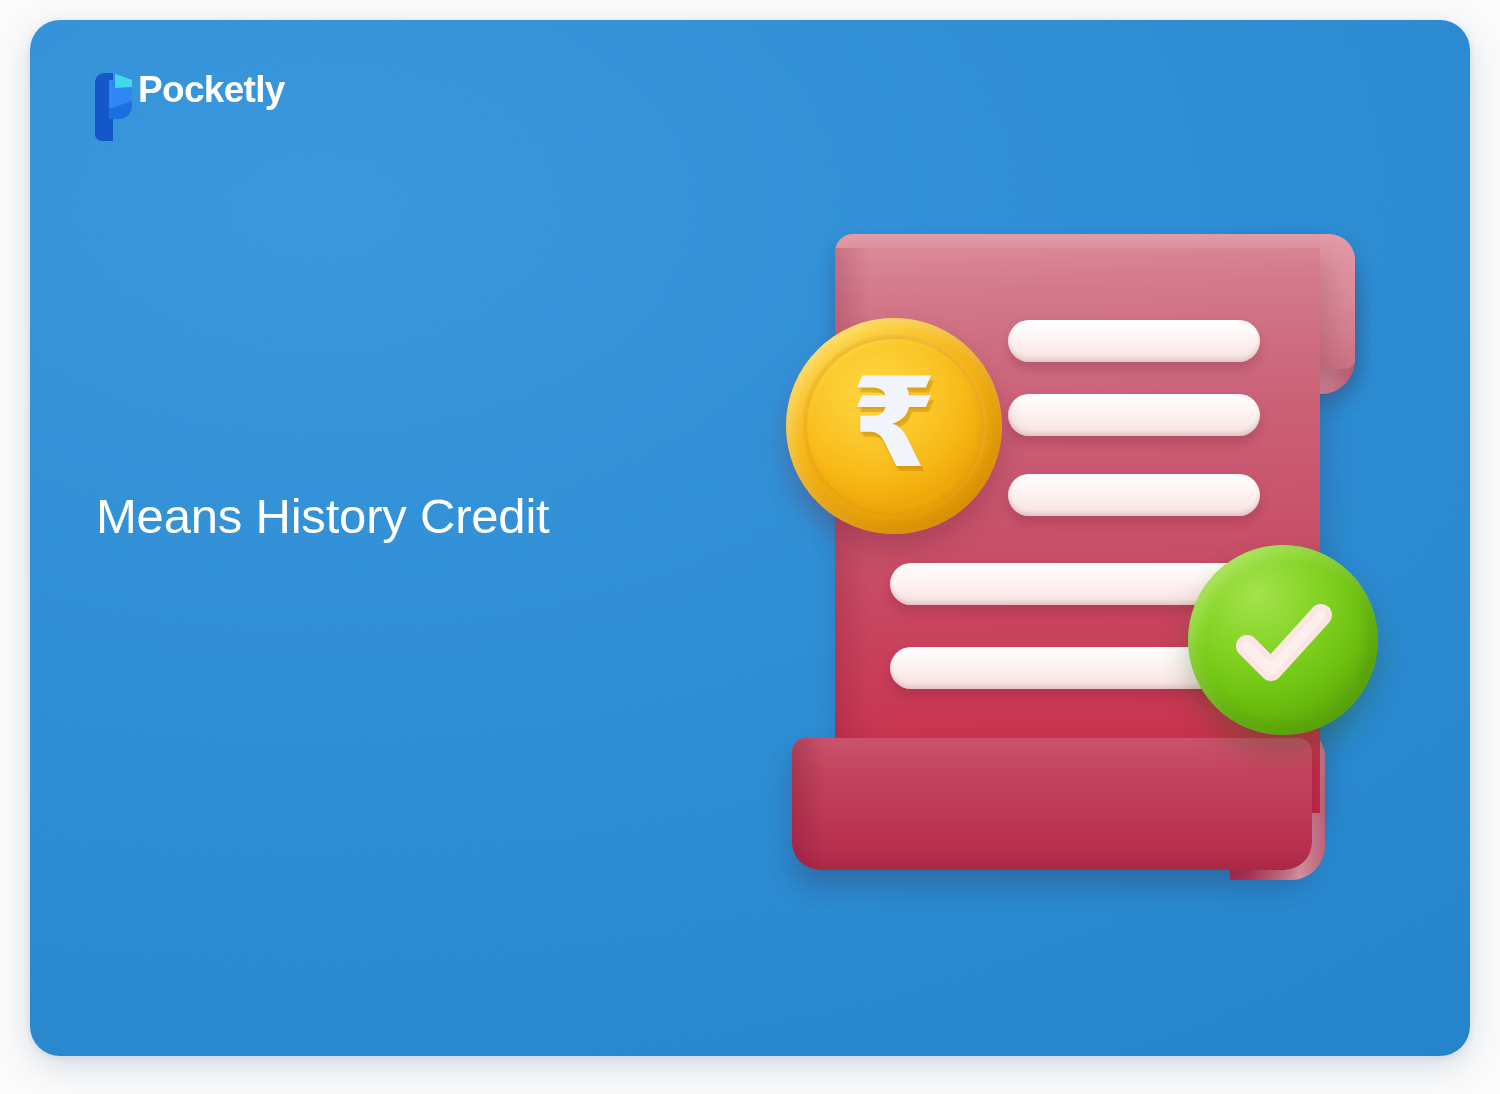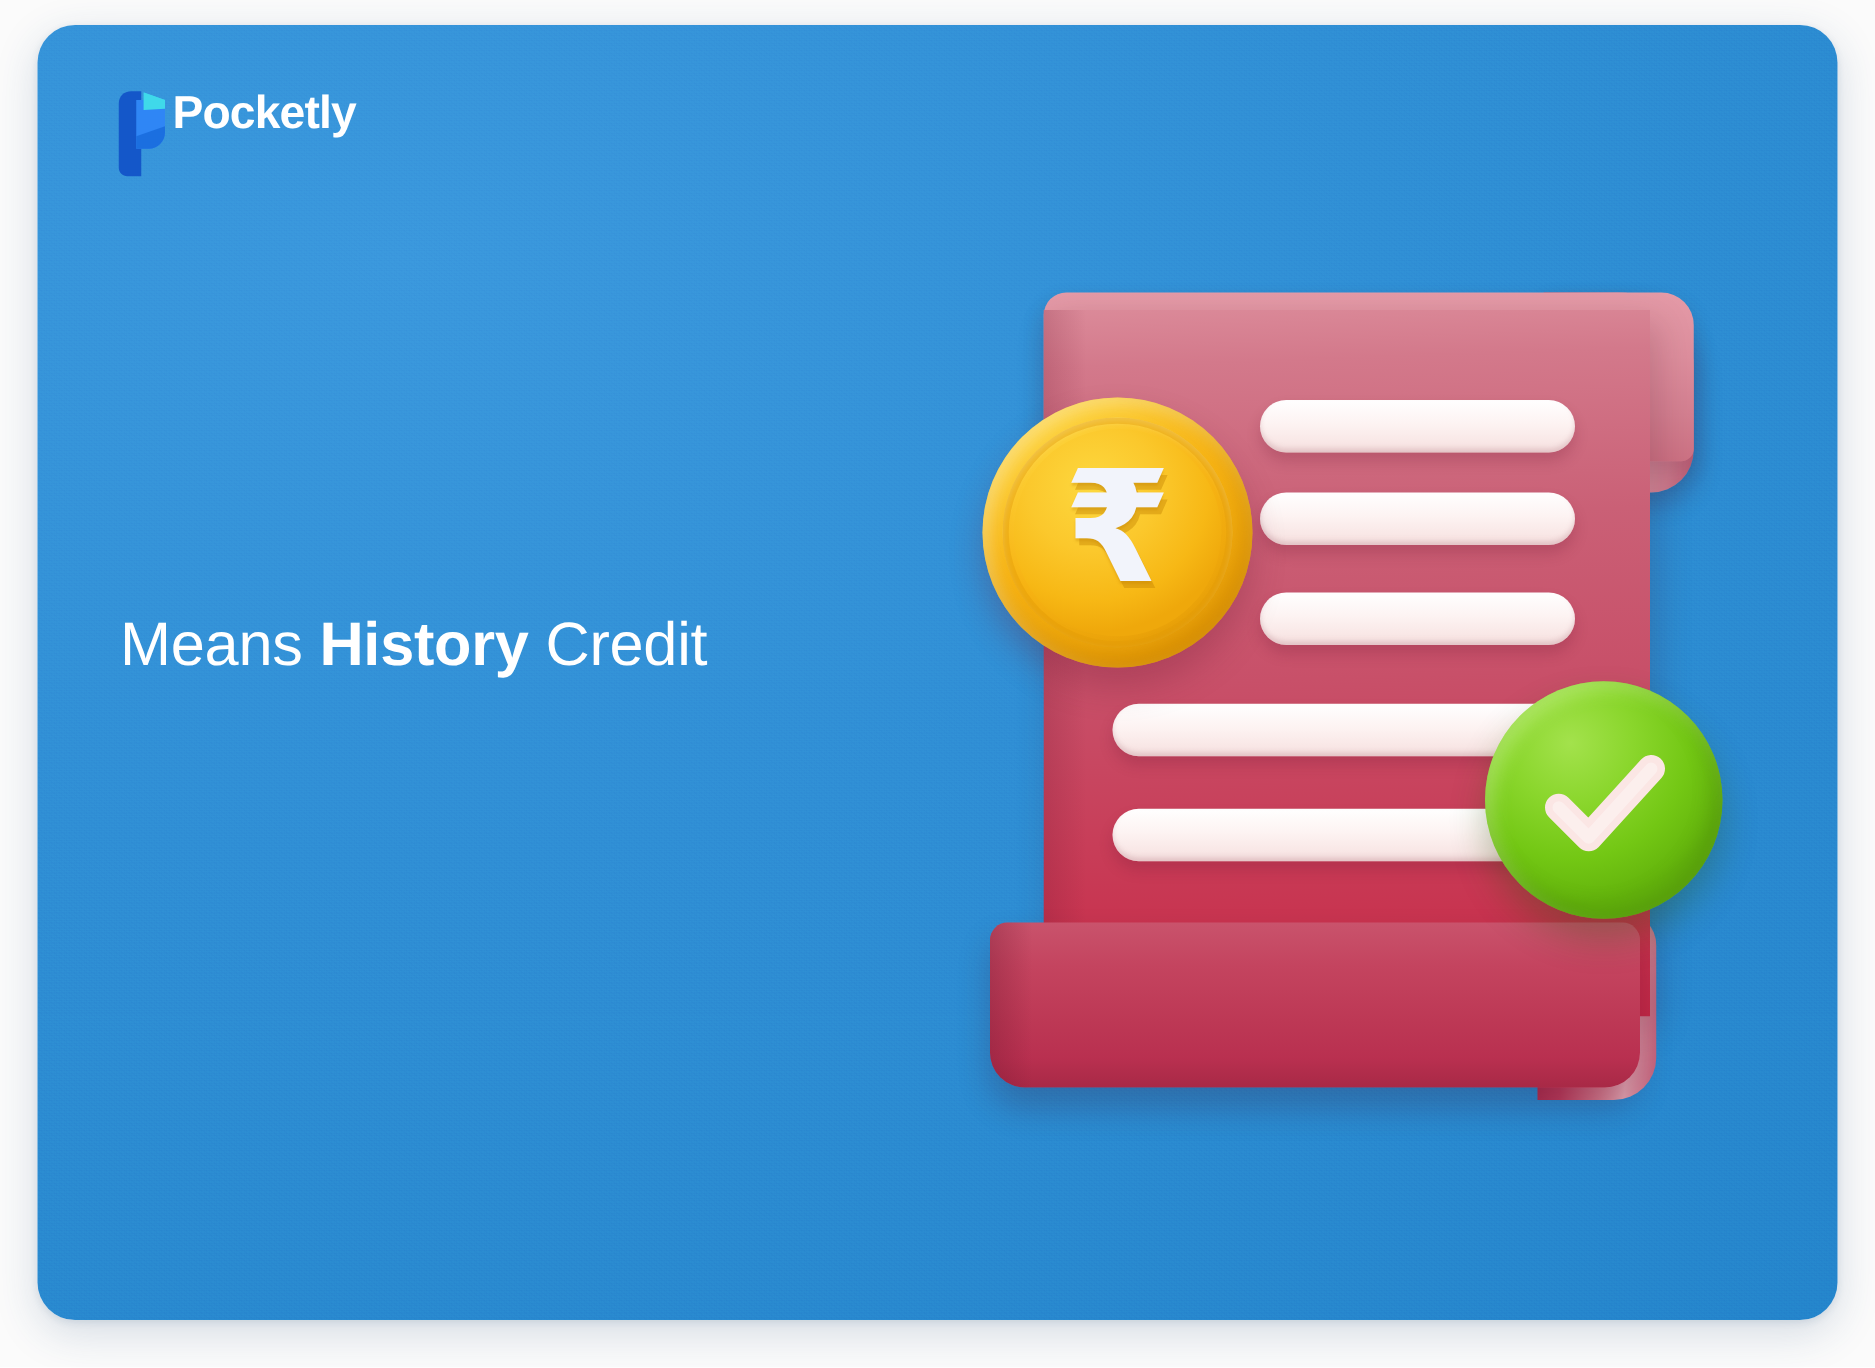--- a/index.html
+++ b/index.html
@@ -58,21 +58,21 @@
     position:absolute;
     left:66px; top:468px;
     width:640px;
     color:#ffffff;
     font-size:49px;
     line-height:1.18;
     letter-spacing:-0.2px;
     font-weight:normal;
     z-index:5;
   }
-  .headline .hl-strong{ font-weight:bold; }
+  .headline .hl-strong{ font-weight:normal; }
 
   
   .illustration{
     position:absolute;
     left:720px; top:180px;
     width:680px; height:720px;
     z-index:3;
   }
 
   

